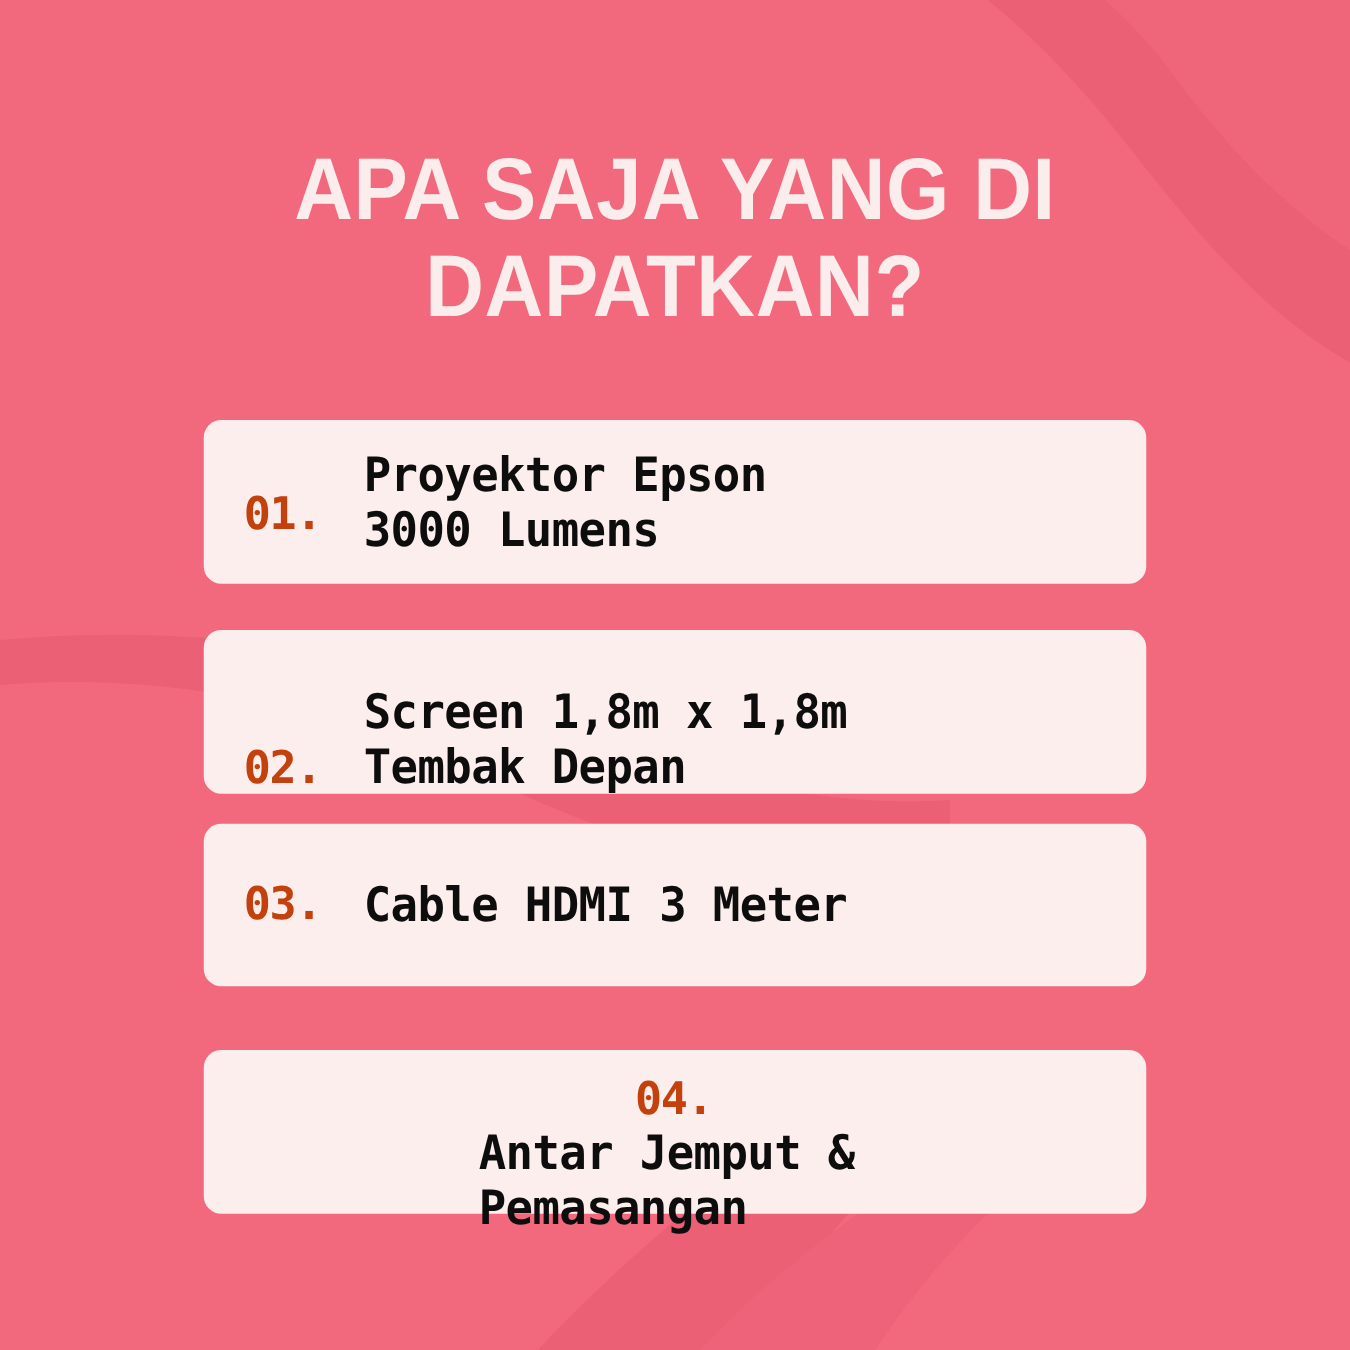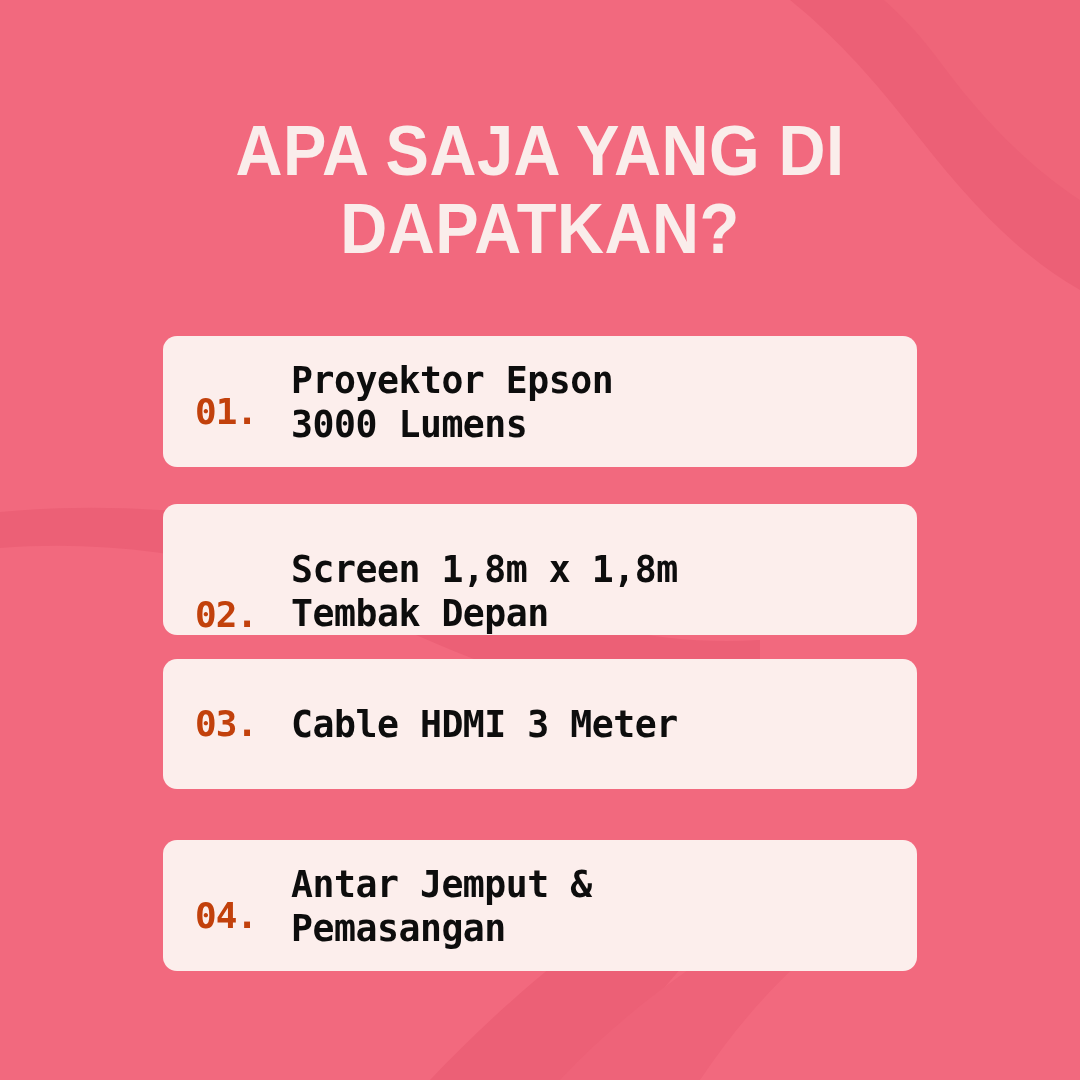--- a/index.html
+++ b/index.html
@@ -56,21 +56,21 @@
     background: #fceeec;
     border-radius: 14px;
     box-sizing: border-box;
     display: flex;
     flex-direction: row;
     align-items: center;
   }
   #card-1 { top: 336px;  height: 131px; }
   #card-2 { top: 504px;  height: 131px; align-items: flex-end; }
   #card-3 { top: 659px;  height: 130px; }
-  #card-4 { top: 840px;  height: 131px; }
+  #card-4 { top: 840px;  height: 131px; flex-direction: column; }
 
   .card-number {
     flex: 0 0 auto;
     width: 128px;
     padding-left: 32px;
     box-sizing: border-box;
     color: #c2410c;
     font-family: "DejaVu Sans Mono", monospace;
     font-weight: 700;
     font-size: 36px;

